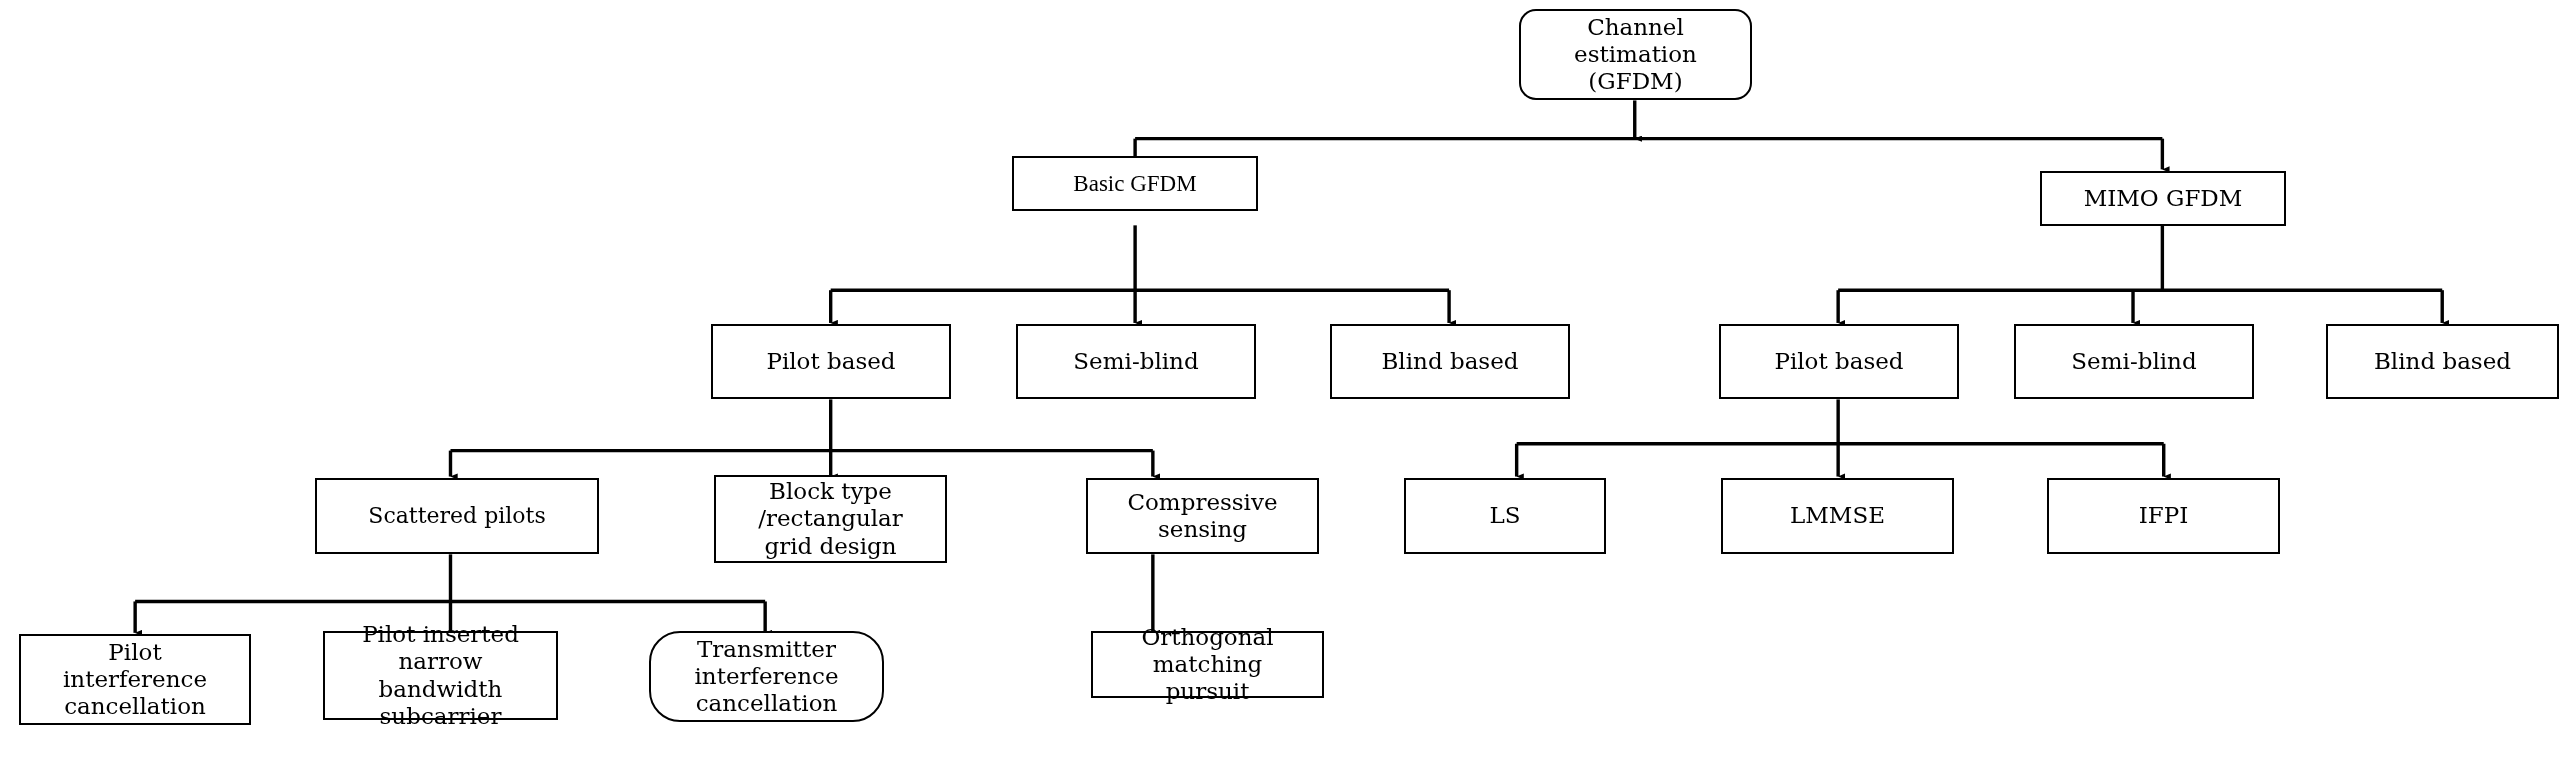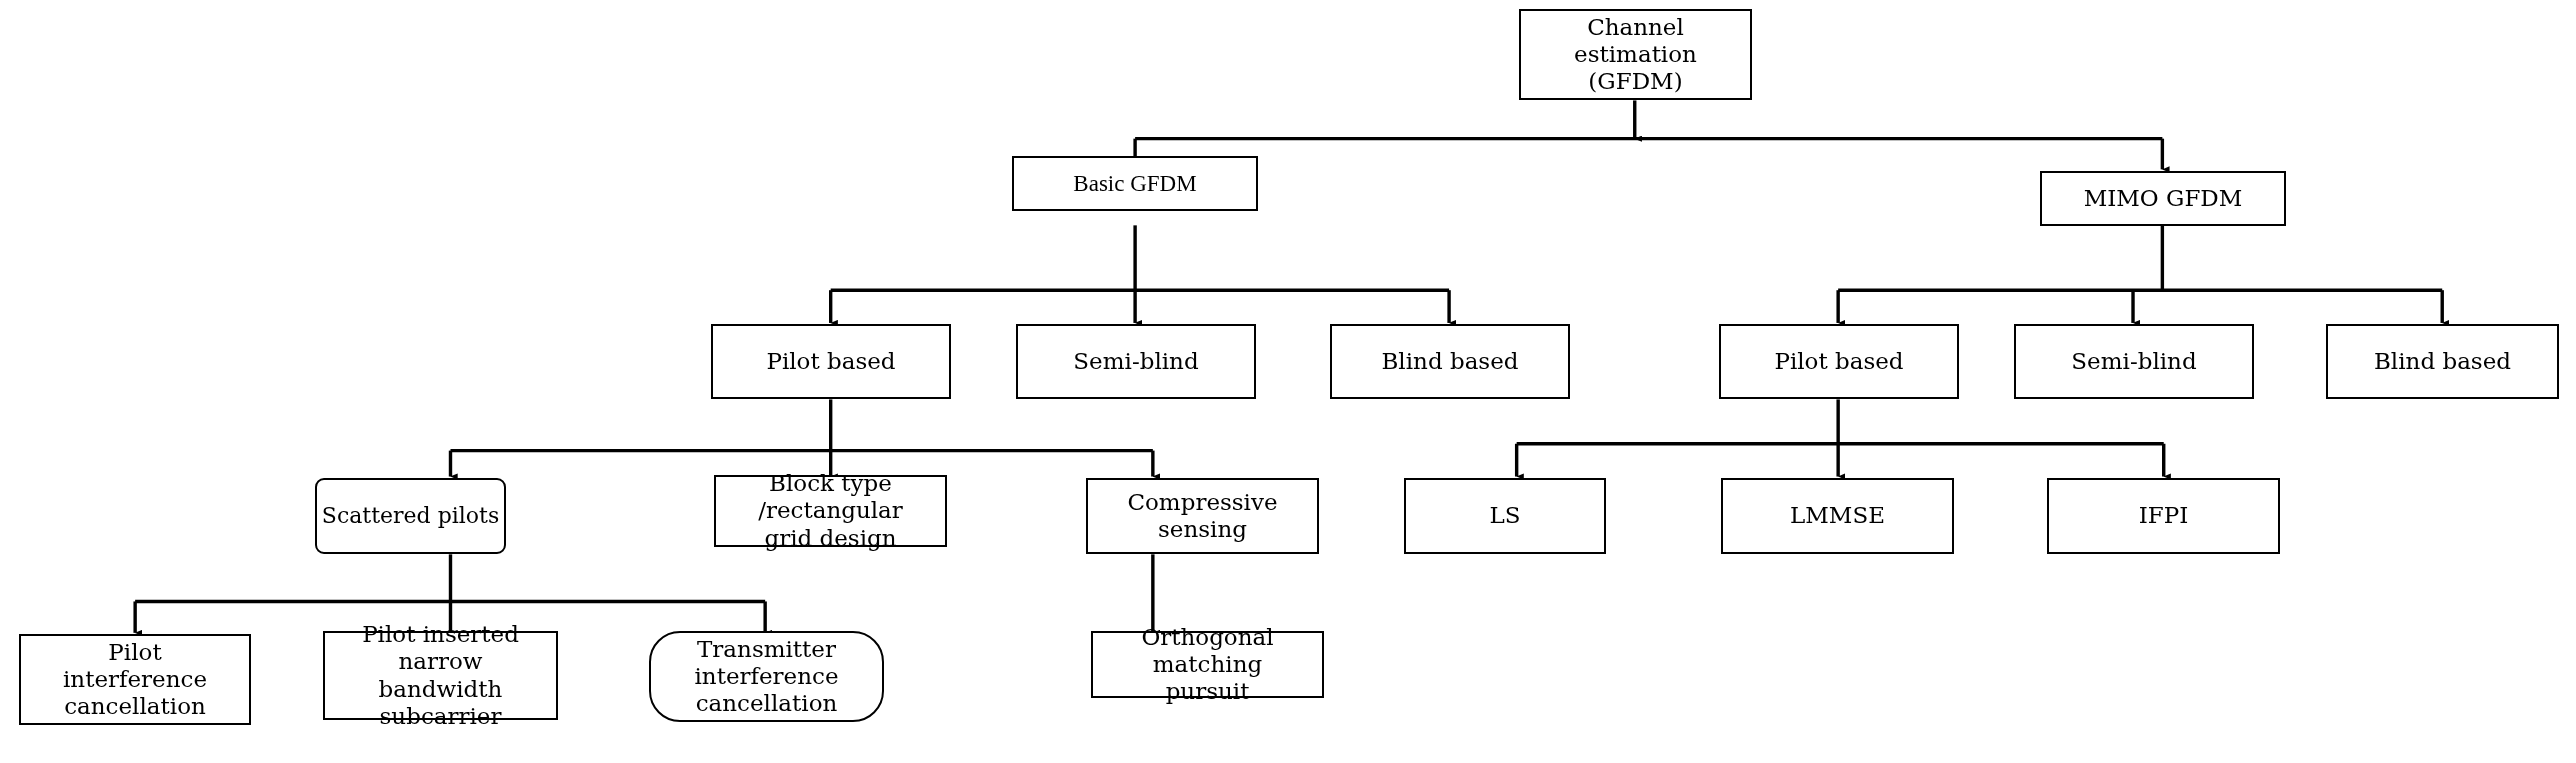--- a/index.html
+++ b/index.html
@@ -86,43 +86,43 @@
       <path d="M 660,812 L 660,881"></path>
       <path d="M 198,881 L 1121,881"></path>
       <path d="M 198,881 L 198,927" marker-end="url(#arrowhead)"></path>
       <path d="M 660,881 L 660,927" marker-end="url(#arrowhead)"></path>
       <path d="M 1121,881 L 1121,927" marker-end="url(#arrowhead)"></path>
 
       <path d="M 1689,812 L 1689,927" marker-end="url(#arrowhead)"></path>
     </g>
   </svg>
 
-  <div class="node" style="left:1519px; top:9px; width:233px; height:91px;">Channel
+  <div class="node" style="left:1519px; top:9px; width:233px; height:91px;border-radius:17px;">Channel
 estimation
 (GFDM)</div>
 
   <div class="node" style="left:1012px; top:156px; width:246px; height:55px;font-family:Liberation Serif, serif;">Basic GFDM</div>
 
   <div class="node" style="left:2040px; top:171px; width:246px; height:55px;">MIMO GFDM</div>
 
   <div class="node" style="left:711px; top:324px; width:240px; height:75px;">Pilot based</div>
 
   <div class="node" style="left:1016px; top:324px; width:240px; height:75px;">Semi-blind</div>
 
   <div class="node" style="left:1330px; top:324px; width:240px; height:75px;">Blind based</div>
 
   <div class="node" style="left:1719px; top:324px; width:240px; height:75px;">Pilot based</div>
 
   <div class="node" style="left:2014px; top:324px; width:240px; height:75px;">Semi-blind</div>
 
   <div class="node" style="left:2326px; top:324px; width:233px; height:75px;">Blind based</div>
 
-  <div class="node" style="left:315px; top:478px; width:191px; height:76px; font-size:22px;border-radius:9px;">Scattered pilots</div>
+  <div class="node" style="left:315px; top:478px; width:284px; height:76px; font-size:22px;">Scattered pilots</div>
 
-  <div class="node" style="left:714px; top:475px; width:233px; height:72px;">Block type
+  <div class="node" style="left:714px; top:475px; width:233px; height:88px;">Block type
 /rectangular
 grid design</div>
 
   <div class="node" style="left:1086px; top:478px; width:233px; height:76px;">Compressive
 sensing</div>
 
   <div class="node" style="left:1404px; top:478px; width:202px; height:76px;">LS</div>
 
   <div class="node" style="left:1721px; top:478px; width:233px; height:76px;">LMMSE</div>
 

